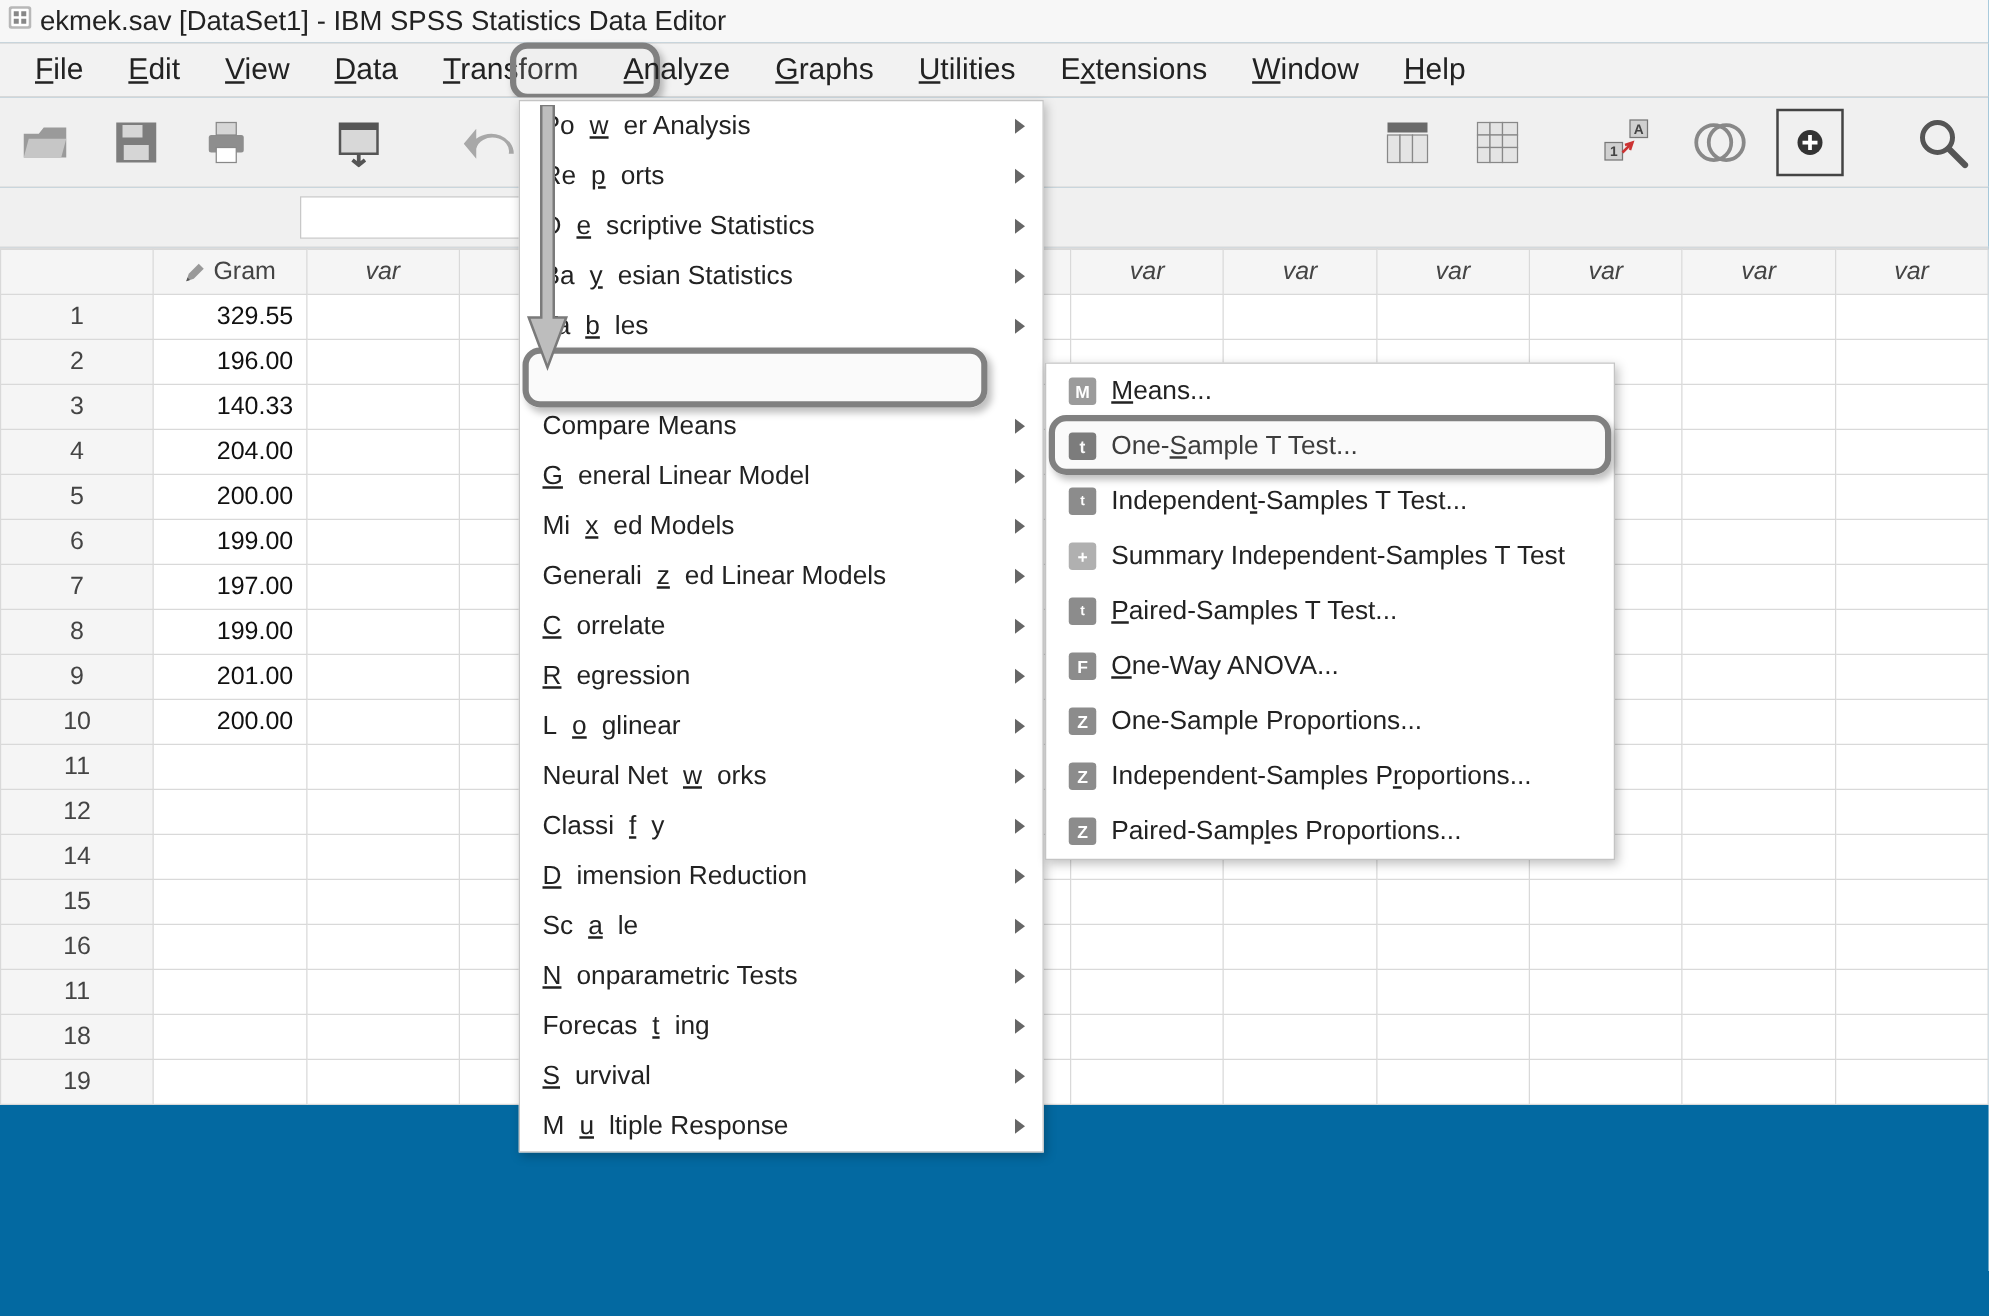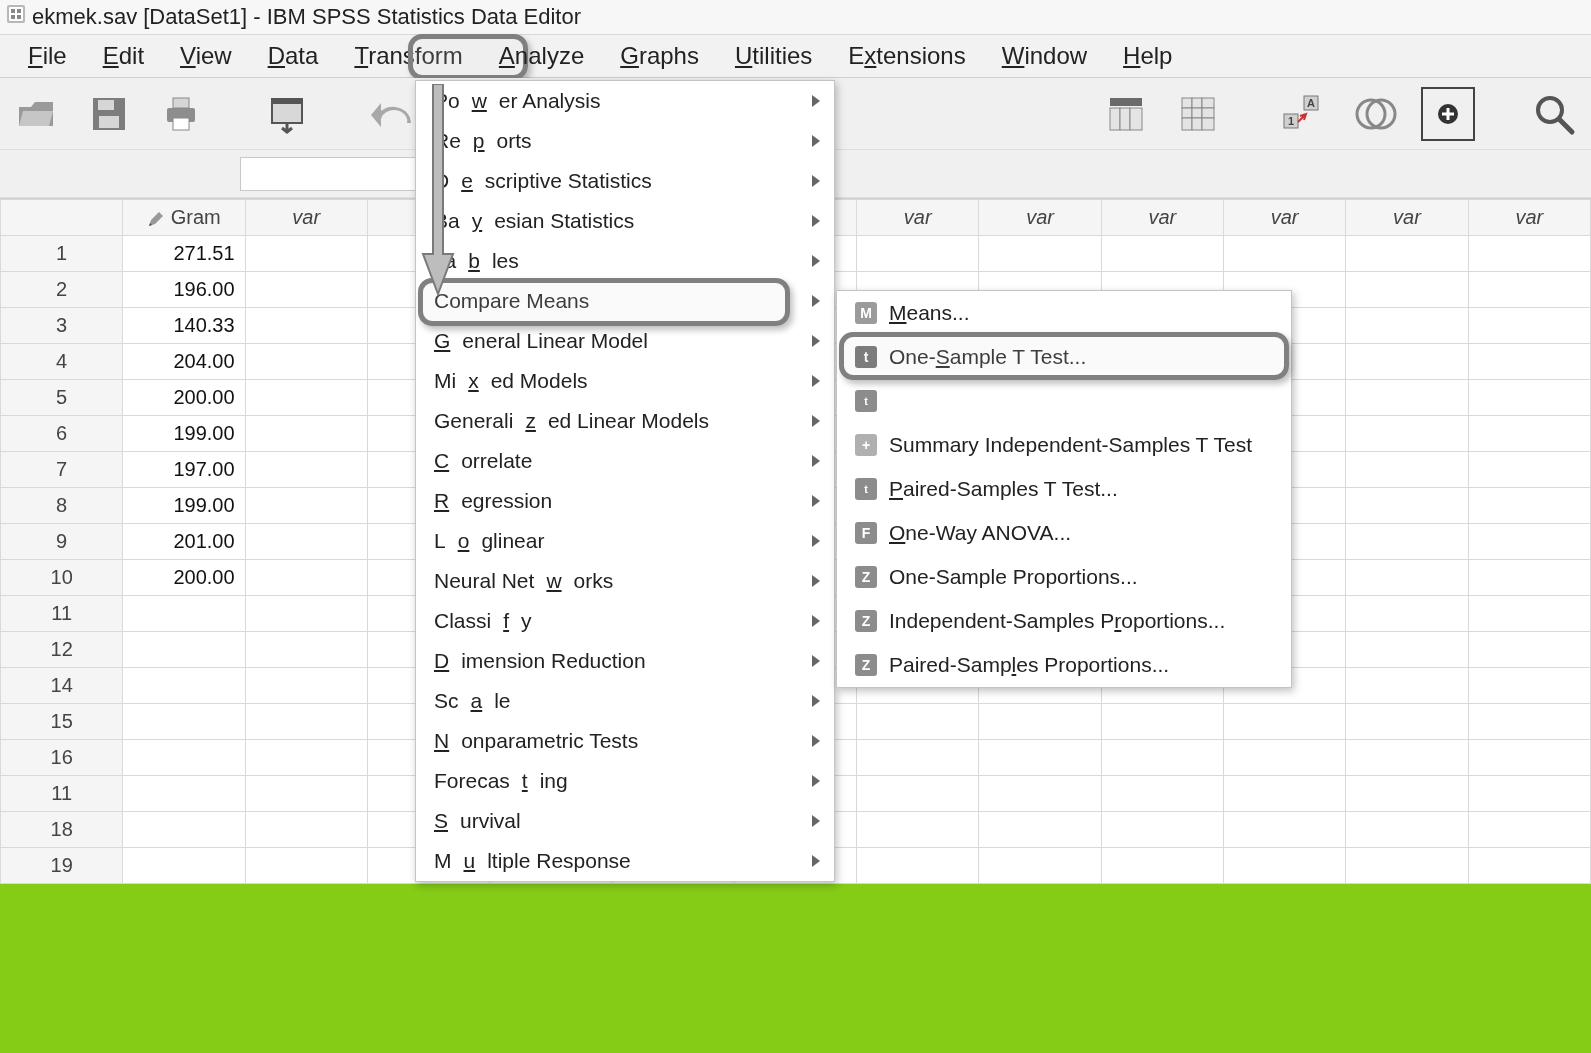--- a/index.html
+++ b/index.html
@@ -8,21 +8,21 @@
     font-family: Arial, Helvetica, sans-serif;
     font-size: 20px;
     color: #222;
     background: #fff;
   }
   .window {
     width: 1591px;
     height: 1053px;
     position: relative;
     overflow: hidden;
-    background: #84cc16;
+    background: #0369a1;
   }
   
   .titlebar {
     height: 34px;
     display: flex;
     align-items: center;
     padding: 2px 6px;
     gap: 6px;
     font-size: 22px;
     background: #f7f7f7;
@@ -153,20 +153,21 @@
     justify-content: space-between;
     padding: 6px 14px 6px 18px;
     height: 40px;
     font-size: 21px;
     cursor: pointer;
     gap: 18px;
     white-space: nowrap;
   }
   .dropdown .dd-item.highlight {
     background: transparent;
+    margin-top: 40px;
   }
   .dd-label { display: flex; align-items: center; gap: 12px; }
   .dd-arrow {
     width: 0; height: 0;
     border-top: 6px solid transparent;
     border-bottom: 6px solid transparent;
     border-left: 8px solid #666;
   }
   .dd-icon {
     width: 22px; height: 22px;
@@ -353,21 +354,21 @@
           <th class="col-header" style="width:120px;">var</th>
           <th class="col-header" style="width:120px;">var</th>
           <th class="col-header" style="width:120px;">var</th>
           <th class="col-header" style="width:120px;">var</th>
           <th class="col-header" style="width:120px;">var</th>
         </tr>
       </thead>
       <tbody id="grid-body">
           <tr>
             <td class="rowhead">1</td>
-            <td class="cell">271.51</td>
+            <td class="cell">329.55</td>
             <td class="cell"></td>
             <td class="cell"></td>
             <td class="cell"></td>
             <td class="cell"></td>
             <td class="cell"></td>
             <td class="cell"></td>
             <td class="cell"></td>
             <td class="cell"></td>
             <td class="cell"></td>
             <td class="cell"></td>
@@ -726,20 +727,21 @@
     </div>
     <div class="dd-item" style="height:44px;">
       <span class="dd-label">
           <span class="dd-icon t">t</span>
           <span>One-<span class="ul">S</span>ample T Test...</span>
         </span>
     </div>
     <div class="dd-item" style="height:44px;">
       <span class="dd-label">
           <span class="dd-icon ab">t</span>
+          <span>Independen<span class="ul">t</span>-Samples T Test...</span>
         </span>
     </div>
     <div class="dd-item" style="height:44px;">
       <span class="dd-label">
           <span class="dd-icon pl">+</span>
           <span>Summary Independent-Samples T Test</span>
         </span>
     </div>
     <div class="dd-item" style="height:44px;">
       <span class="dd-label">

